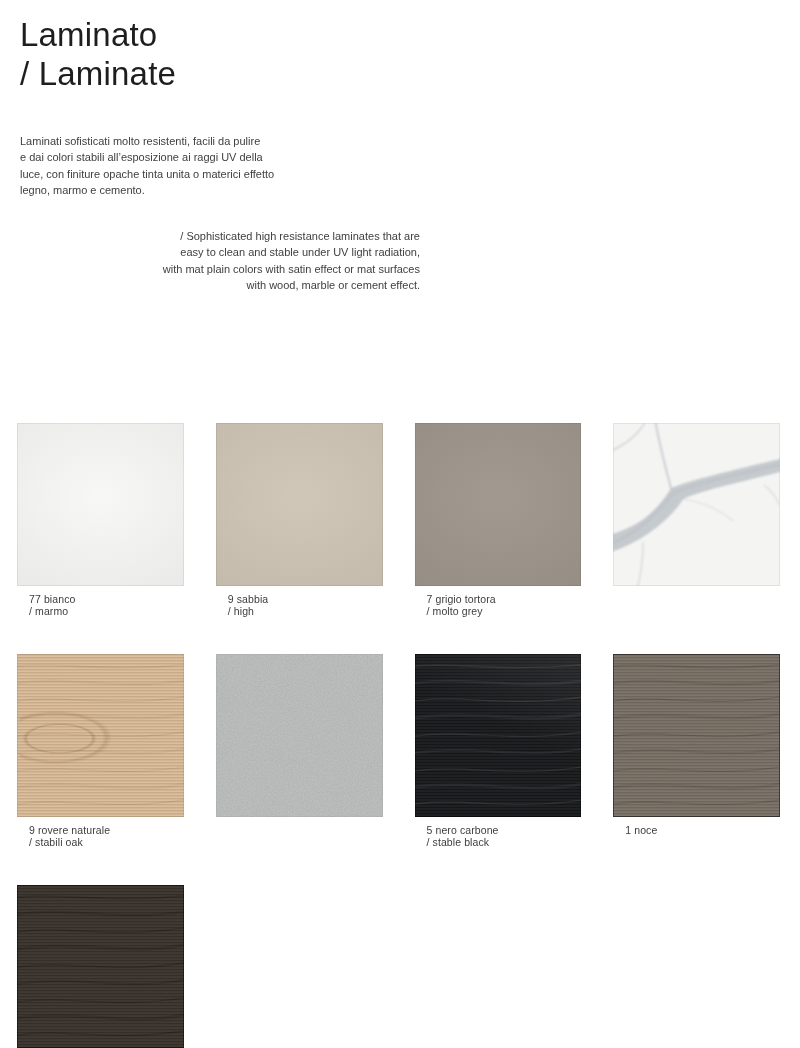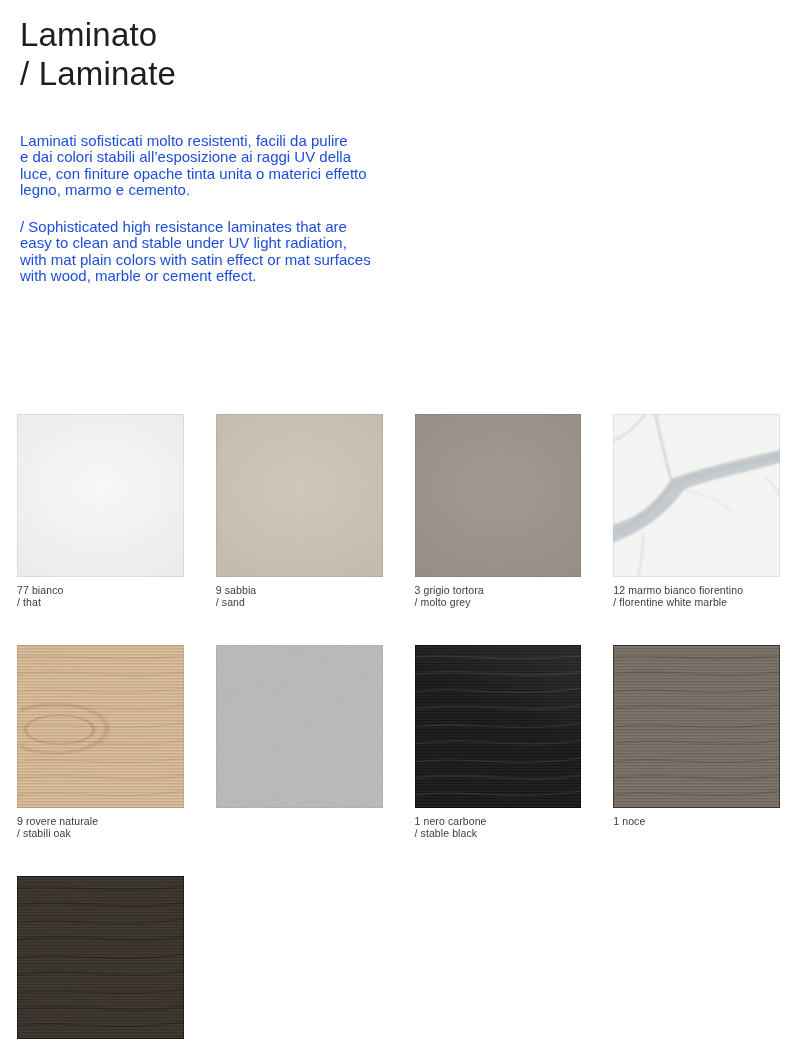--- a/index.html
+++ b/index.html
@@ -17,27 +17,27 @@
     font-size:33px;
     line-height:39px;
     font-weight:400;
     letter-spacing:.2px;
     color:#1e1e1e;
     white-space:pre-line;
   }
   .intro{
     margin:24px 0 0 20px;
     width:400px;
-    font-size:15px;
+    font-size:11px;
     line-height:16.2px;
-    color:#1d4ed8;
+    color:#404040;
     white-space:pre-line;
   }
   .intro p{margin:0;}
-  .intro p + p{margin-top:5px;}
+  .intro p + p{margin-top:14px;text-align:right;}
 
   .swatch-grid{
     margin-top:114px;
     padding:0 20px 0 17px;
     display:grid;
     grid-template-columns:repeat(4,1fr);
     column-gap:32px;
     row-gap:37px;
   }
   .cell{width:100%;}
@@ -82,20 +82,21 @@
     position:absolute;inset:0;z-index:2;
     background:linear-gradient(205deg,rgba(255,255,255,.07),rgba(255,255,255,0) 45%);
   }
 
   .label{
     margin-top:7px;
     font-size:10.5px;
     line-height:12px;
     color:#3c3c3c;
     letter-spacing:.1px;
+    margin-left:12px;
   }
   .hidden-defs{position:absolute;width:0;height:0;overflow:hidden;}
 </style>
 </head>
 <body>
 
 <svg class="hidden-defs" aria-hidden="true">
   <defs>
     <g id="grainG" fill="none" stroke="currentColor" stroke-linecap="round">
       <path d="M0 12 C 40 8, 85 18, 166 11" stroke-width="1.6" opacity=".5"></path>
@@ -141,59 +142,55 @@
 with mat plain colors with satin effect or mat surfaces
 with wood, marble or cement effect.</p>
   </div>
 
   <div class="swatch-grid">
 
     <div class="cell">
       <div class="swatch vignette" style="background-color: rgb(247, 247, 246);"></div>
       <div class="label">
         <div>77 bianco</div>
-        <div>/ that</div>
+        <div>/ marmo</div>
       </div>
     </div>
 
     <div class="cell">
       <div class="swatch vignette" style="background-color: rgb(206, 196, 181);"></div>
       <div class="label">
         <div>9 sabbia</div>
-        <div>/ sand</div>
+        <div>/ high</div>
       </div>
     </div>
 
     <div class="cell">
       <div class="swatch vignette" style="background-color: rgb(157, 148, 138);"></div>
       <div class="label">
-        <div>3 grigio tortora</div>
+        <div>7 grigio tortora</div>
         <div>/ molto grey</div>
       </div>
     </div>
 
 
     <div class="cell">
       <div class="swatch" style="background-color: rgb(244, 244, 243); color: rgb(185, 191, 196);">
         <svg class="tex" viewBox="0 0 166 163" preserveAspectRatio="none">
           <g filter="url(#mblur)">
             <path d="M-4 130 L-4 112 C 28 103 44 87 58 65 C 82 56 104 51 170 35 L 170 48 C 112 63 90 67 70 76 C 54 100 28 119 -4 130 Z" fill="currentColor" opacity=".8"></path>
             <path d="M-4 121 C 26 110 42 92 60 70 C 84 60 110 55 168 41" fill="none" stroke="currentColor" stroke-width="3" opacity=".55"></path>
             <path d="M58 66 C 52 44 47 24 42 -2" stroke="currentColor" stroke-width="2" fill="none" opacity=".7"></path>
             <path d="M-2 28 C 12 22 24 12 32 0" stroke="currentColor" stroke-width="1.4" fill="none" opacity=".6"></path>
             <path d="M30 119 C 30 136 28 150 24 166" stroke="currentColor" stroke-width="1.3" fill="none" opacity=".55"></path>
             <path d="M150 62 C 158 67 162 74 166 82" stroke="currentColor" stroke-width="1.2" fill="none" opacity=".5"></path>
             <path d="M70 76 C 92 80 104 86 120 98" stroke="currentColor" stroke-width="1.2" fill="none" opacity=".4"></path>
           </g>
         </svg>
       </div>
-      <div class="label">
-        <div>12 marmo bianco fiorentino</div>
-        <div>/ florentine white marble</div>
-      </div>
     </div>
 
     <div class="cell">
       <div class="swatch oak striae" style="background-color: rgb(220, 189, 153); color: rgb(168, 125, 78);">
         <div class="knot"></div>
         <svg class="tex grain" viewBox="0 0 166 163" preserveAspectRatio="none">
             <use href="#grainG"></use>
           </svg>
       </div>
       <div class="label">
@@ -213,21 +210,21 @@
     </div>
 
     <div class="cell">
       <div class="swatch dark carbone striae" style="background-color: rgb(23, 25, 27); color: rgb(106, 113, 119);">
         <svg class="tex grain" viewBox="0 0 166 163" preserveAspectRatio="none">
             <use href="#grainG"></use>
           </svg>
         <div class="sheen"></div>
       </div>
       <div class="label">
-        <div>1 nero carbone</div>
+        <div>5 nero carbone</div>
         <div>/ stable black</div>
       </div>
     </div>
 
     <div class="cell">
       <div class="swatch dark noce striae" style="background-color: rgb(122, 112, 102); color: rgb(69, 61, 53);">
         <svg class="tex grain" viewBox="0 0 166 163" preserveAspectRatio="none">
             <use href="#grainG"></use>
           </svg>
       </div>

